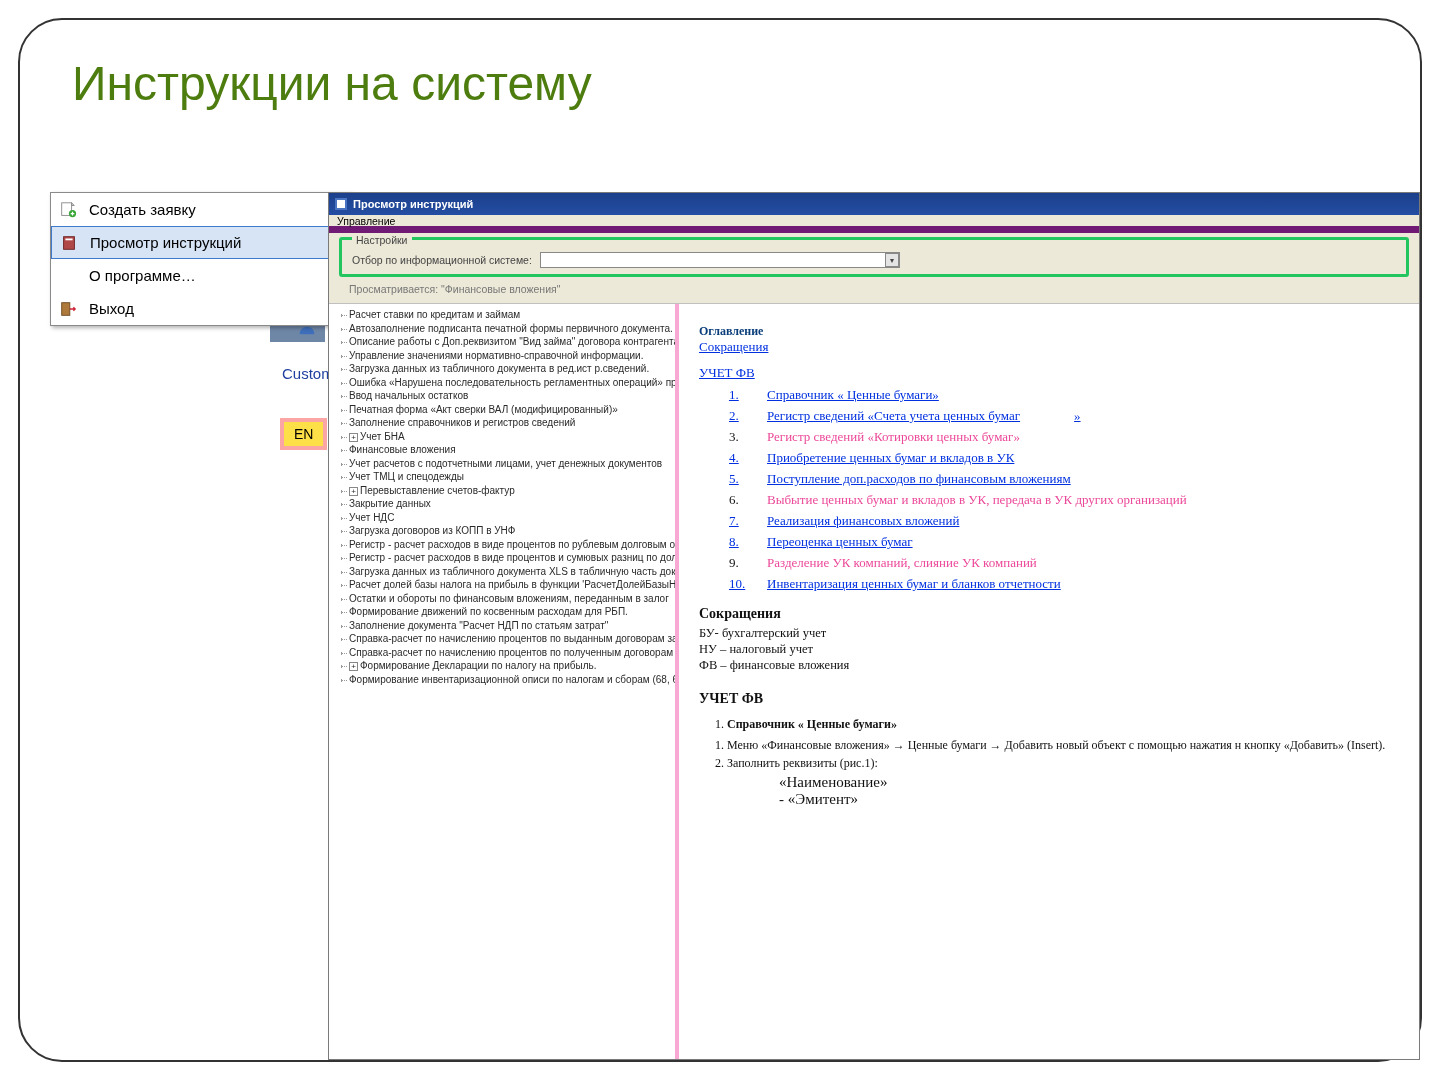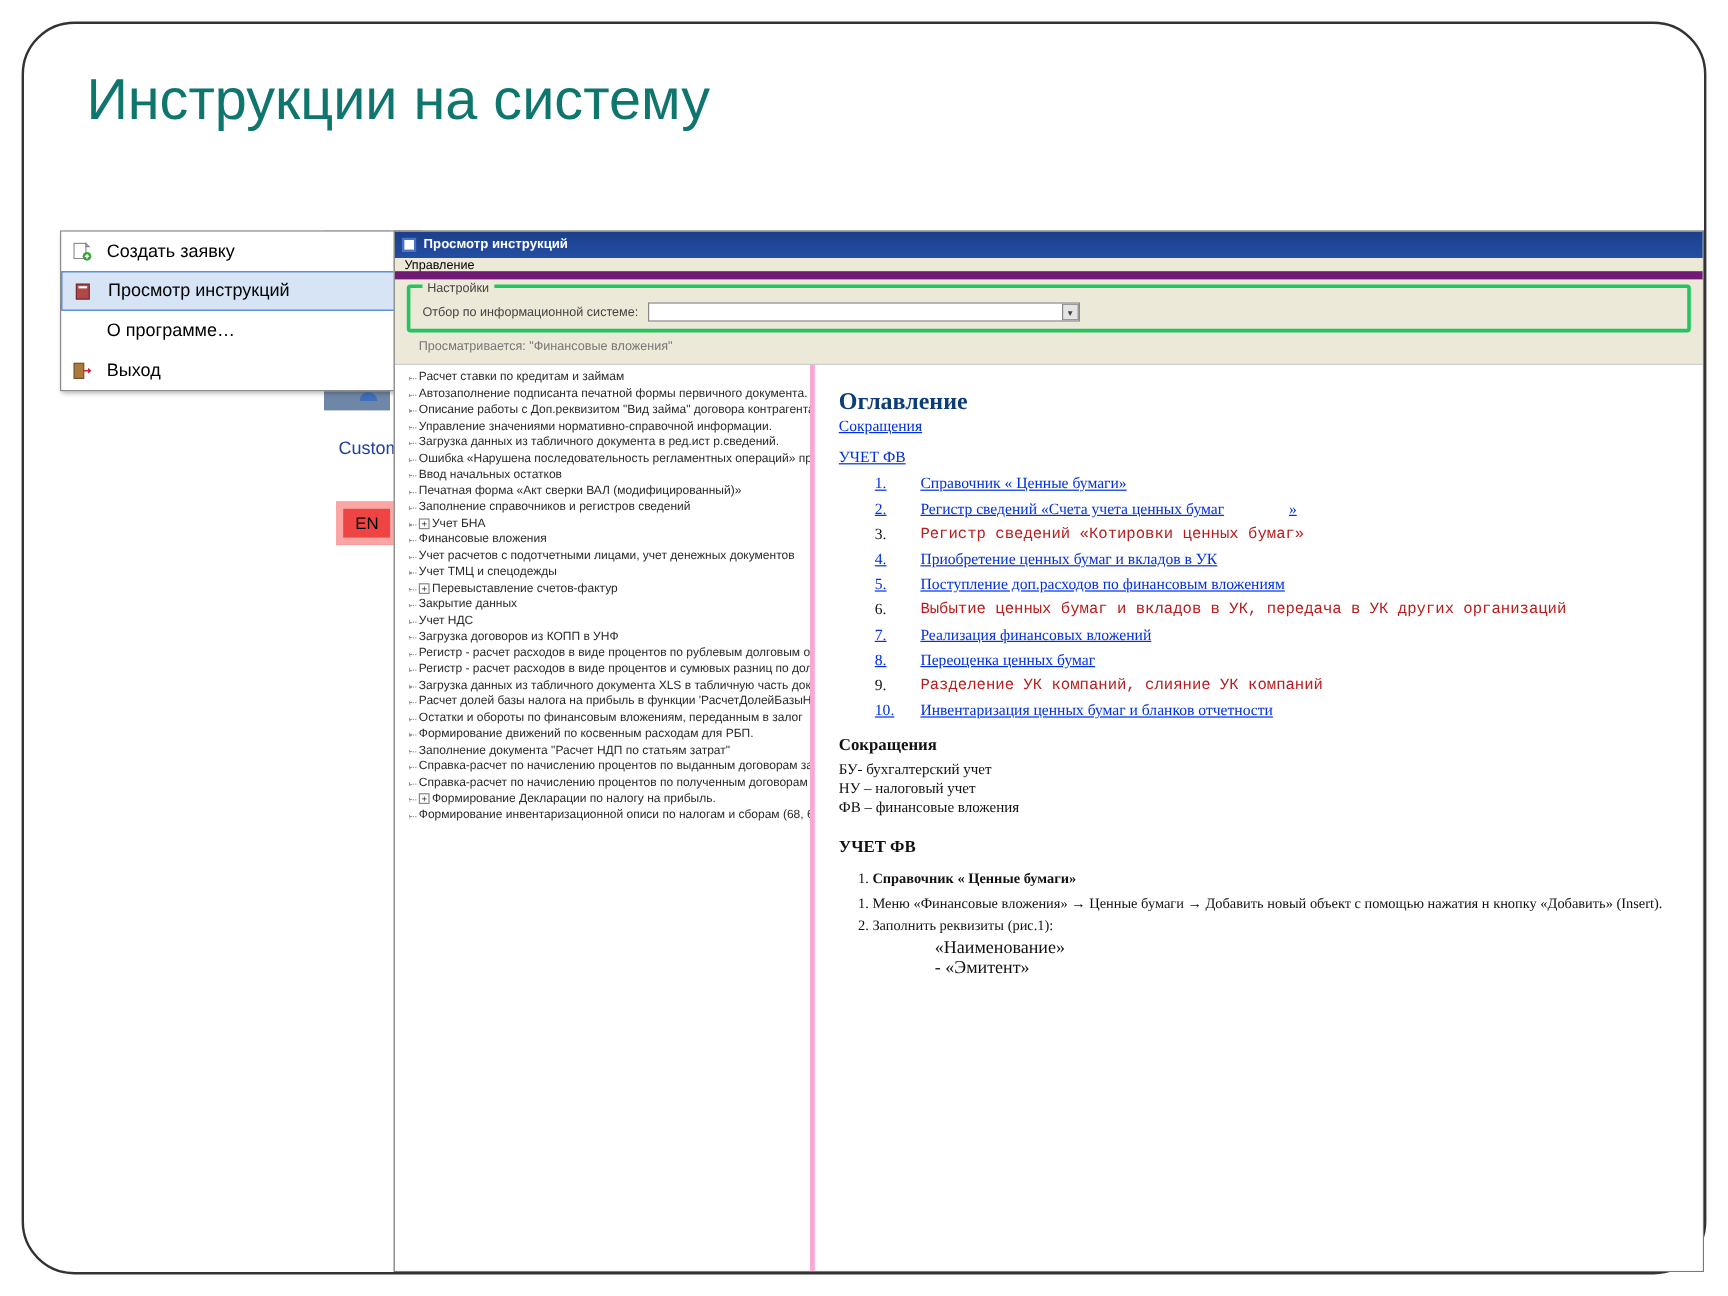--- a/index.html
+++ b/index.html
@@ -15,21 +15,21 @@
   position: absolute;
   inset: 18px;
   border: 2px solid #333;
   border-radius: 44px;
 }
 .slide-title {
   position: absolute;
   top: 56px;
   left: 72px;
   font-size: 48px;
-  color: #0f766e;
+  color: #4d7c0f;
   font-weight: 400;
 }
 
 .ctx-menu {
   position: absolute;
   top: 192px;
   left: 50px;
   width: 302px;
   background: #fff;
   border: 1px solid #8a8a8a;
@@ -87,22 +87,22 @@
 }
 .lang-tag {
   position: absolute;
   top: 418px;
   left: 280px;
   display: flex;
   align-items: center;
   gap: 8px;
 }
 .lang-box {
-  background: #ef4444;
-  border: 6px solid #fca5a5;
+  background: #fde047;
+  border: 4px solid #fca5a5;
   padding: 4px 10px;
   font-size: 14px;
 }
 .lang-box.sm { padding: 4px 6px; }
 
 
 .viewer {
   position: absolute;
   top: 192px;
   left: 328px;
@@ -227,40 +227,40 @@
 .content-panel {
   flex: 1;
   padding: 20px 20px 8px;
   font-family: "Times New Roman", serif;
   font-size: 13px;
   overflow: hidden;
   color: #111;
 }
 .content-panel h3 {
   color: #0a3d7a;
-  font-size: 20px;
+  font-size: 12px;
   font-weight: bold;
 }
 .content-panel a {
   color: #0030e0;
   text-decoration: underline;
 }
 .toc-list {
   list-style: none;
   margin: 6px 0 14px 30px;
 }
 .toc-list li {
   margin: 5px 0;
   display: flex;
   gap: 14px;
 }
 .toc-num { color: #0030e0; text-decoration: underline; width: 24px; }
 .toc-num.nolink { text-decoration: none; color: #111; }
 .toc-text { color: #0030e0; text-decoration: underline; }
-.toc-text.nolink { text-decoration: none; color: #b91c1c; font-family: Liberation Mono, monospace; }
+.toc-text.nolink { text-decoration: none; color: #ec4899; }
 .content-panel h4 {
   font-size: 14px;
   font-weight: bold;
   margin: 14px 0 4px;
 }
 .abbrev p { font-size: 12.5px; margin: 1px 0; }
 .section-body { margin-top: 10px; }
 .section-body ol { margin-left: 28px; }
 .section-body ol li { margin: 3px 0; font-size: 12px; }
 .sub-ol { margin-left: 18px; margin-top: 6px; }

